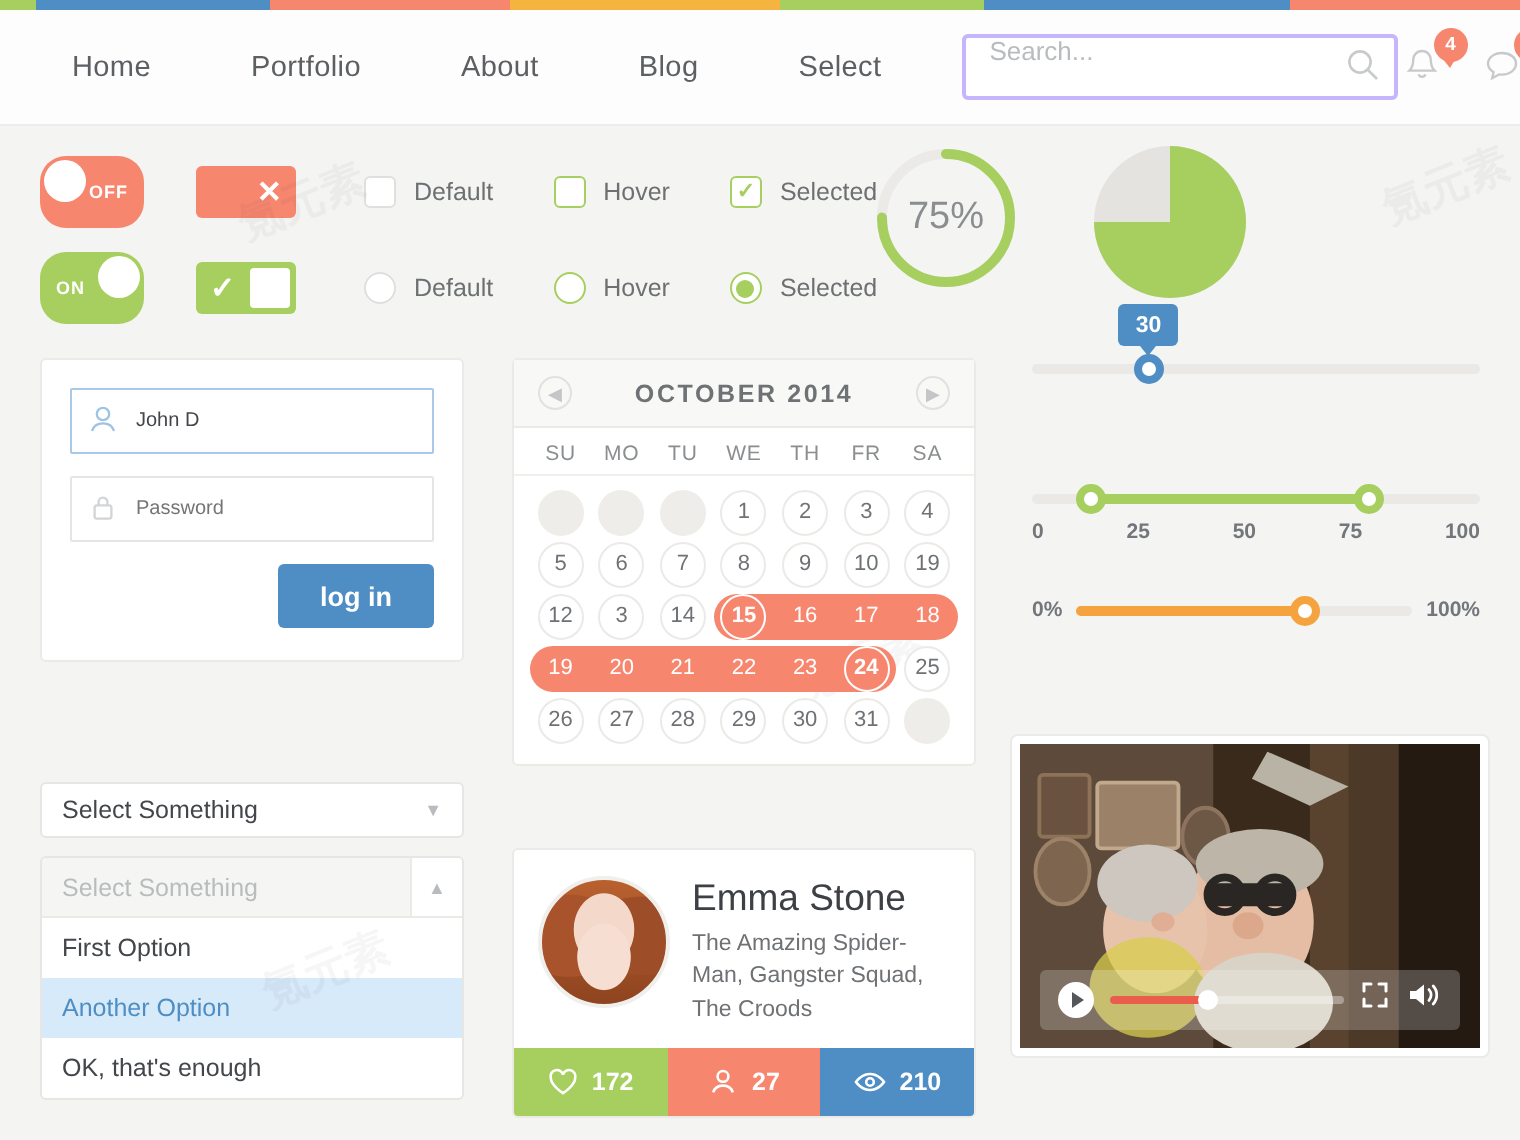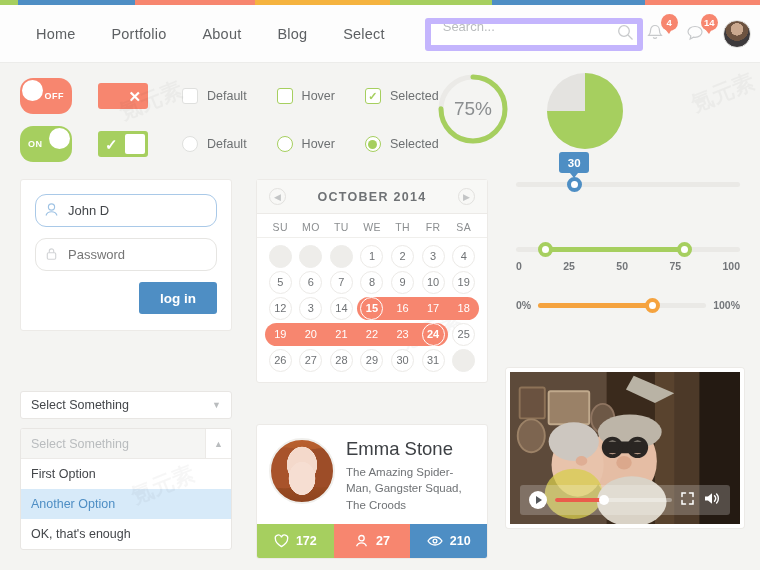--- a/index.html
+++ b/index.html
@@ -13,28 +13,28 @@
 
   
   .colorstrip { display: flex; height: 5px; width: 100%; }
   .colorstrip i { display: block; height: 100%; }
 
   
   .header {
     height: 58px; background: #fdfdfd; display: flex; align-items: center;
     padding: 0 16px 0 18px; border-bottom: 1px solid #ececea;
   }
-  .nav { display: flex; align-items: center; gap: 0; }
+  .nav { display: flex; align-items: center; gap: 14px; }
   .nav a {
     color: #5d6063; text-decoration: none; font-size: 14.5px;
     padding: 0 18px; letter-spacing: .2px;
   }
   .search-wrap { position: relative; margin-left: 22px; }
   .search-input {
-    width: 218px; height: 33px; border: 6px solid #c4b5fd; border-radius: 3px;
+    width: 218px; height: 33px; border: 2px solid #c4b5fd; border-radius: 3px;
     background: #fff; padding: 0 34px 16px 12px; font-size: 13px; color: #1d4ed8;
     font-family: "Liberation Sans", sans-serif; outline: none;
   }
   .search-input::placeholder { color: #b9bcbe; }
   .search-ico { position: absolute; right: 9px; top: 7px; }
   .hdr-right { margin-left: auto; display: flex; align-items: center; gap: 14px; }
   .iconbtn { position: relative; width: 26px; height: 26px; }
   .badge {
     position: absolute; top: -7px; right: -9px; min-width: 17px; height: 17px;
     border-radius: 50%; background: #f7866f; color: #fff; font-size: 9.5px;
@@ -121,22 +121,22 @@
   .card { background: #fff; border: 1px solid #eceae7; border-radius: 3px; }
   .signin { position: absolute; left: 20px; top: 179px; width: 212px; }
   .signin .hd {
     height: 32px; background: #f8f8f6; border-bottom: 1px solid #eceae7;
     display: flex; align-items: center; padding: 0 14px;
     font-size: 11.5px; letter-spacing: 1.6px; color: #83868a; font-weight: bold;
   }
   .signin .bd { padding: 14px 14px 16px; }
   .fld { position: relative; margin-bottom: 11px; }
   .fld input {
-    width: 100%; height: 33px; border-radius: 11px; padding: 0 10px 0 32px;
-    font-size: 13px; color: #43464a; outline: none;
+    width: 100%; height: 33px; border-radius: 1px; padding: 0 10px 0 32px;
+    font-size: 10px; color: #43464a; outline: none;
     font-family: "Liberation Sans", sans-serif; background: #fff;
   }
   .fld.active input { border: 1px solid #a9c9e8; }
   .fld.idle input { border: 1px solid #e6e5e2; color: #b7babc; }
   .fld .ficon { position: absolute; left: 9px; top: 8px; }
   .login-btn {
     display: block; margin-left: auto; width: 78px; height: 32px; border: 0;
     border-radius: 3px; background: #4e8ec4; color: #fff; font-size: 13.5px;
     font-weight: bold; cursor: pointer; font-family: "Liberation Sans", sans-serif;
   }

